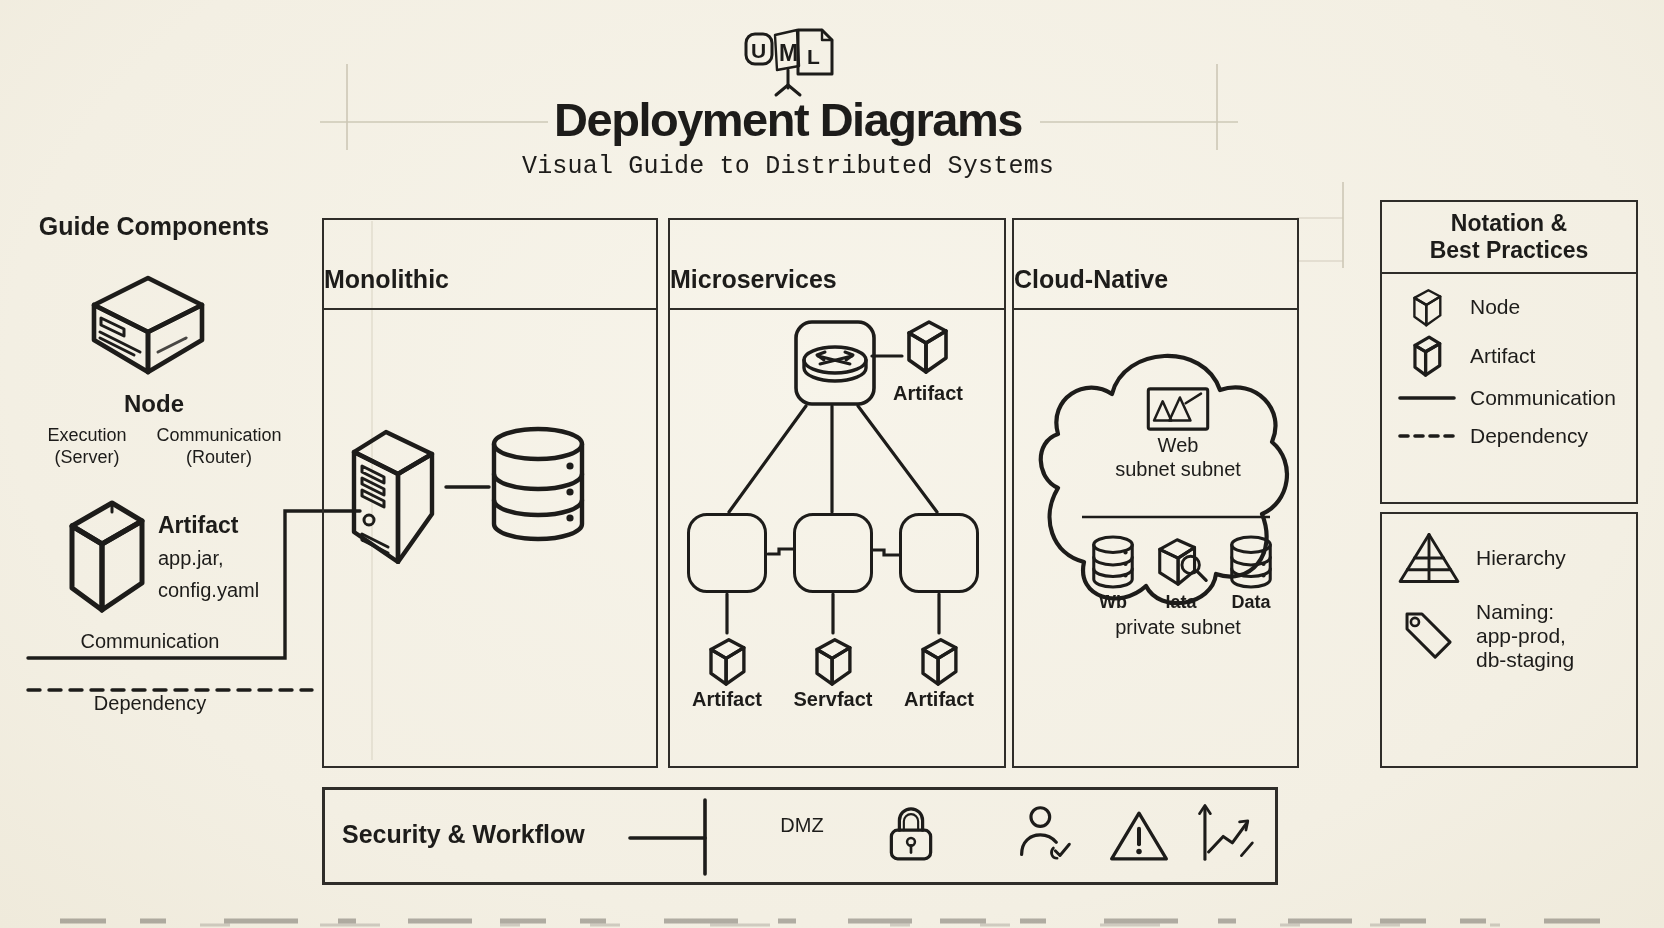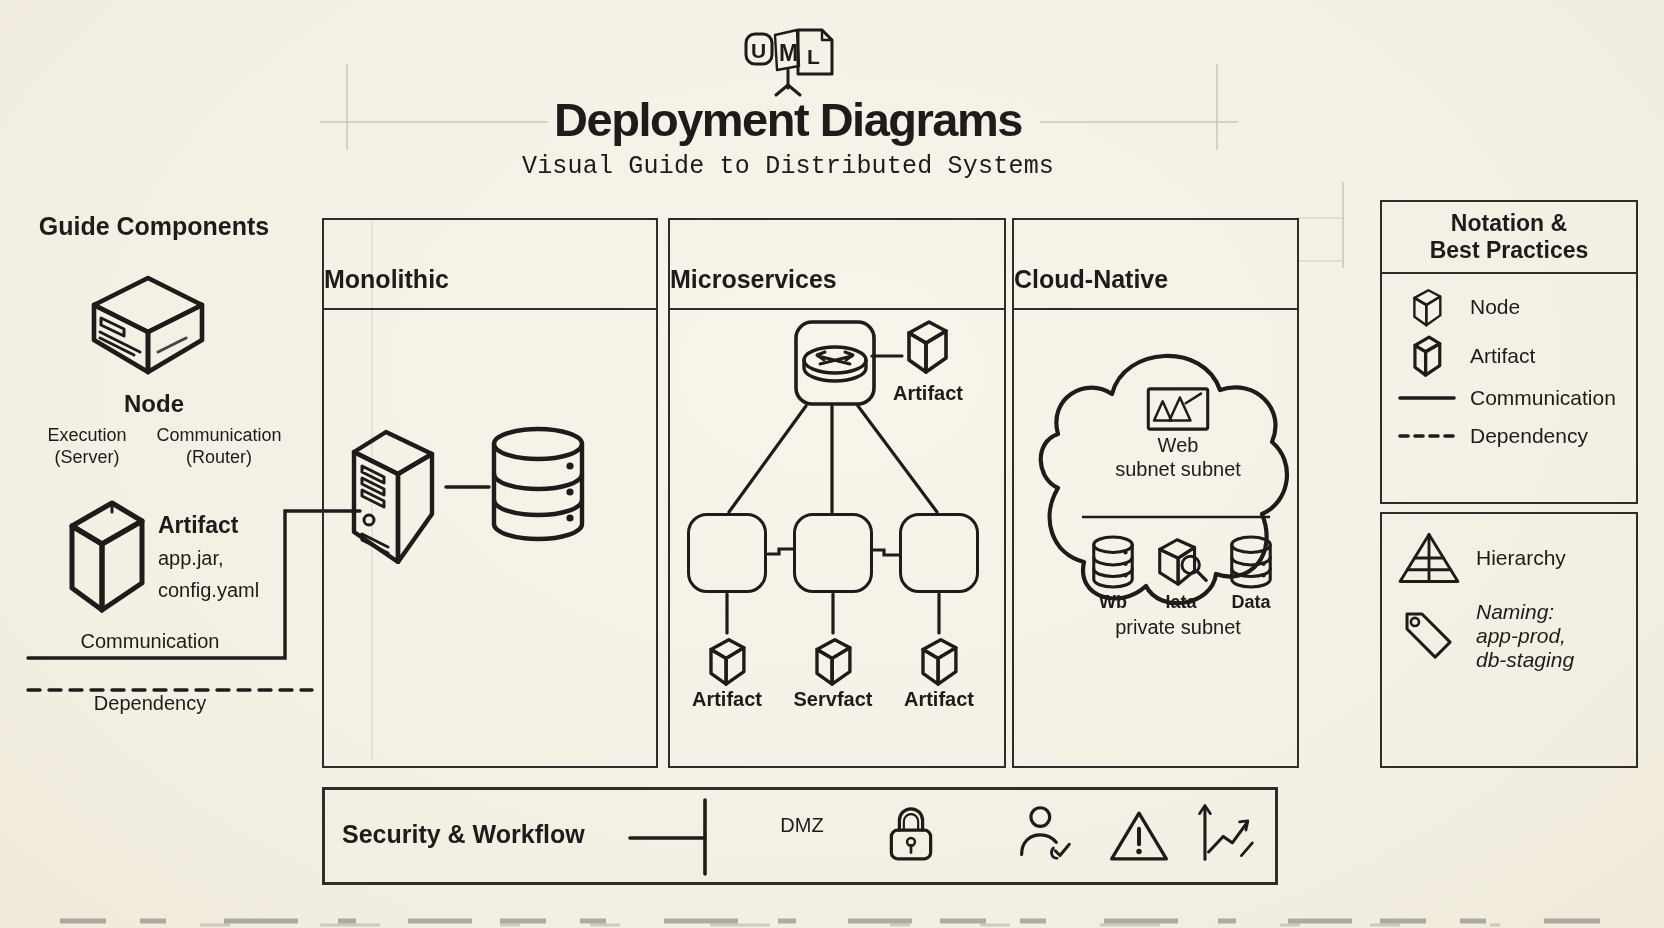--- a/index.html
+++ b/index.html
@@ -341,21 +341,21 @@
           <g class="ink" stroke-width="3.2">
             <path d="M36 5 L68 57 L4 57 Z"></path>
             <path d="M36 5 V57"></path>
             <path d="M20 31 H52"></path>
               <path d="M12 44 H60"></path>
           </g>
         </svg>
       </span>
       <span class="bp-txt">Hierarchy</span>
     </div>
-    <div class="legend-row" style="margin-bottom:12px;font-style:italic;">
+    <div class="legend-row" style="margin-bottom:12px;">
       <span style="width:66px;display:flex;justify-content:center;">
         <svg width="58" height="58" viewBox="0 0 66 66">
           <path class="ink" stroke-width="3.4" d="M8 25 V8 H25 L57 40 L40 57 Z"></path>
           <circle class="ink" stroke-width="3" cx="17" cy="17" r="4.6"></circle>
         </svg>
       </span>
       <span class="bp-txt">
         <span style="display:block">Naming:</span>
         <span style="display:block">app-prod,</span>
         <span style="display:block">db-staging</span>

